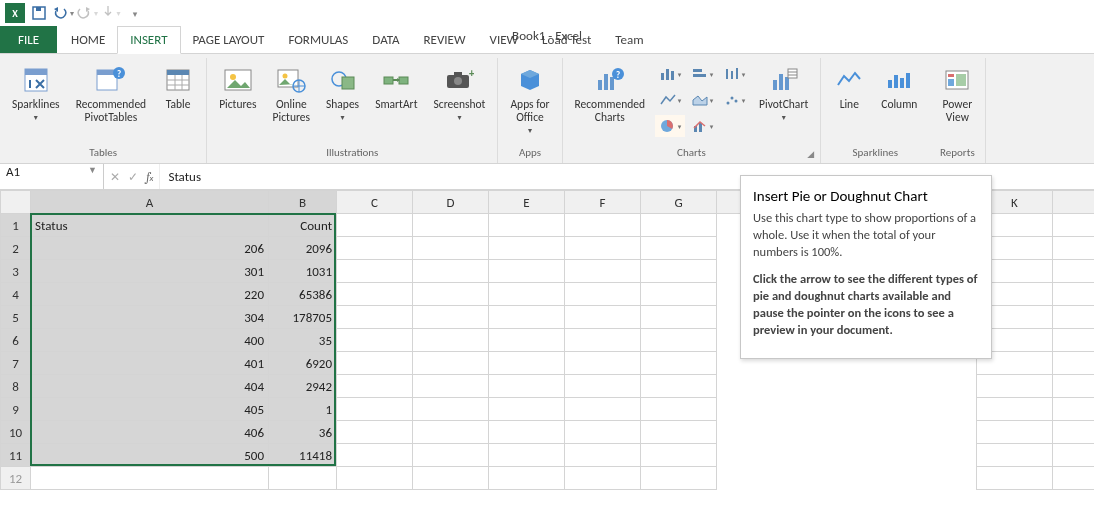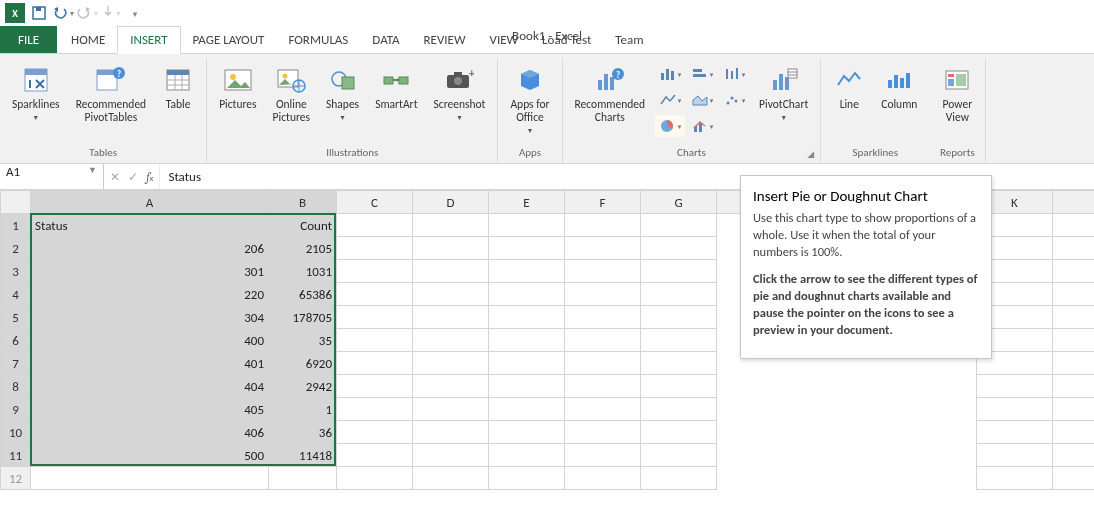--- a/index.html
+++ b/index.html
@@ -434,21 +434,21 @@
           <td></td>
           <td></td>
           <td></td>
           <td style="border:none"></td>
           <td></td>
           <td></td>
         </tr>
   <tr>
           <td class="rowhdr selhdr">2</td>
           <td class="selcell">206</td>
-          <td class="selcell">2105</td>
+          <td class="selcell">2096</td>
           <td></td>
           <td></td>
           <td></td>
           <td></td>
           <td></td>
           <td style="border:none"></td>
           <td></td>
           <td></td>
         </tr>
   <tr>

